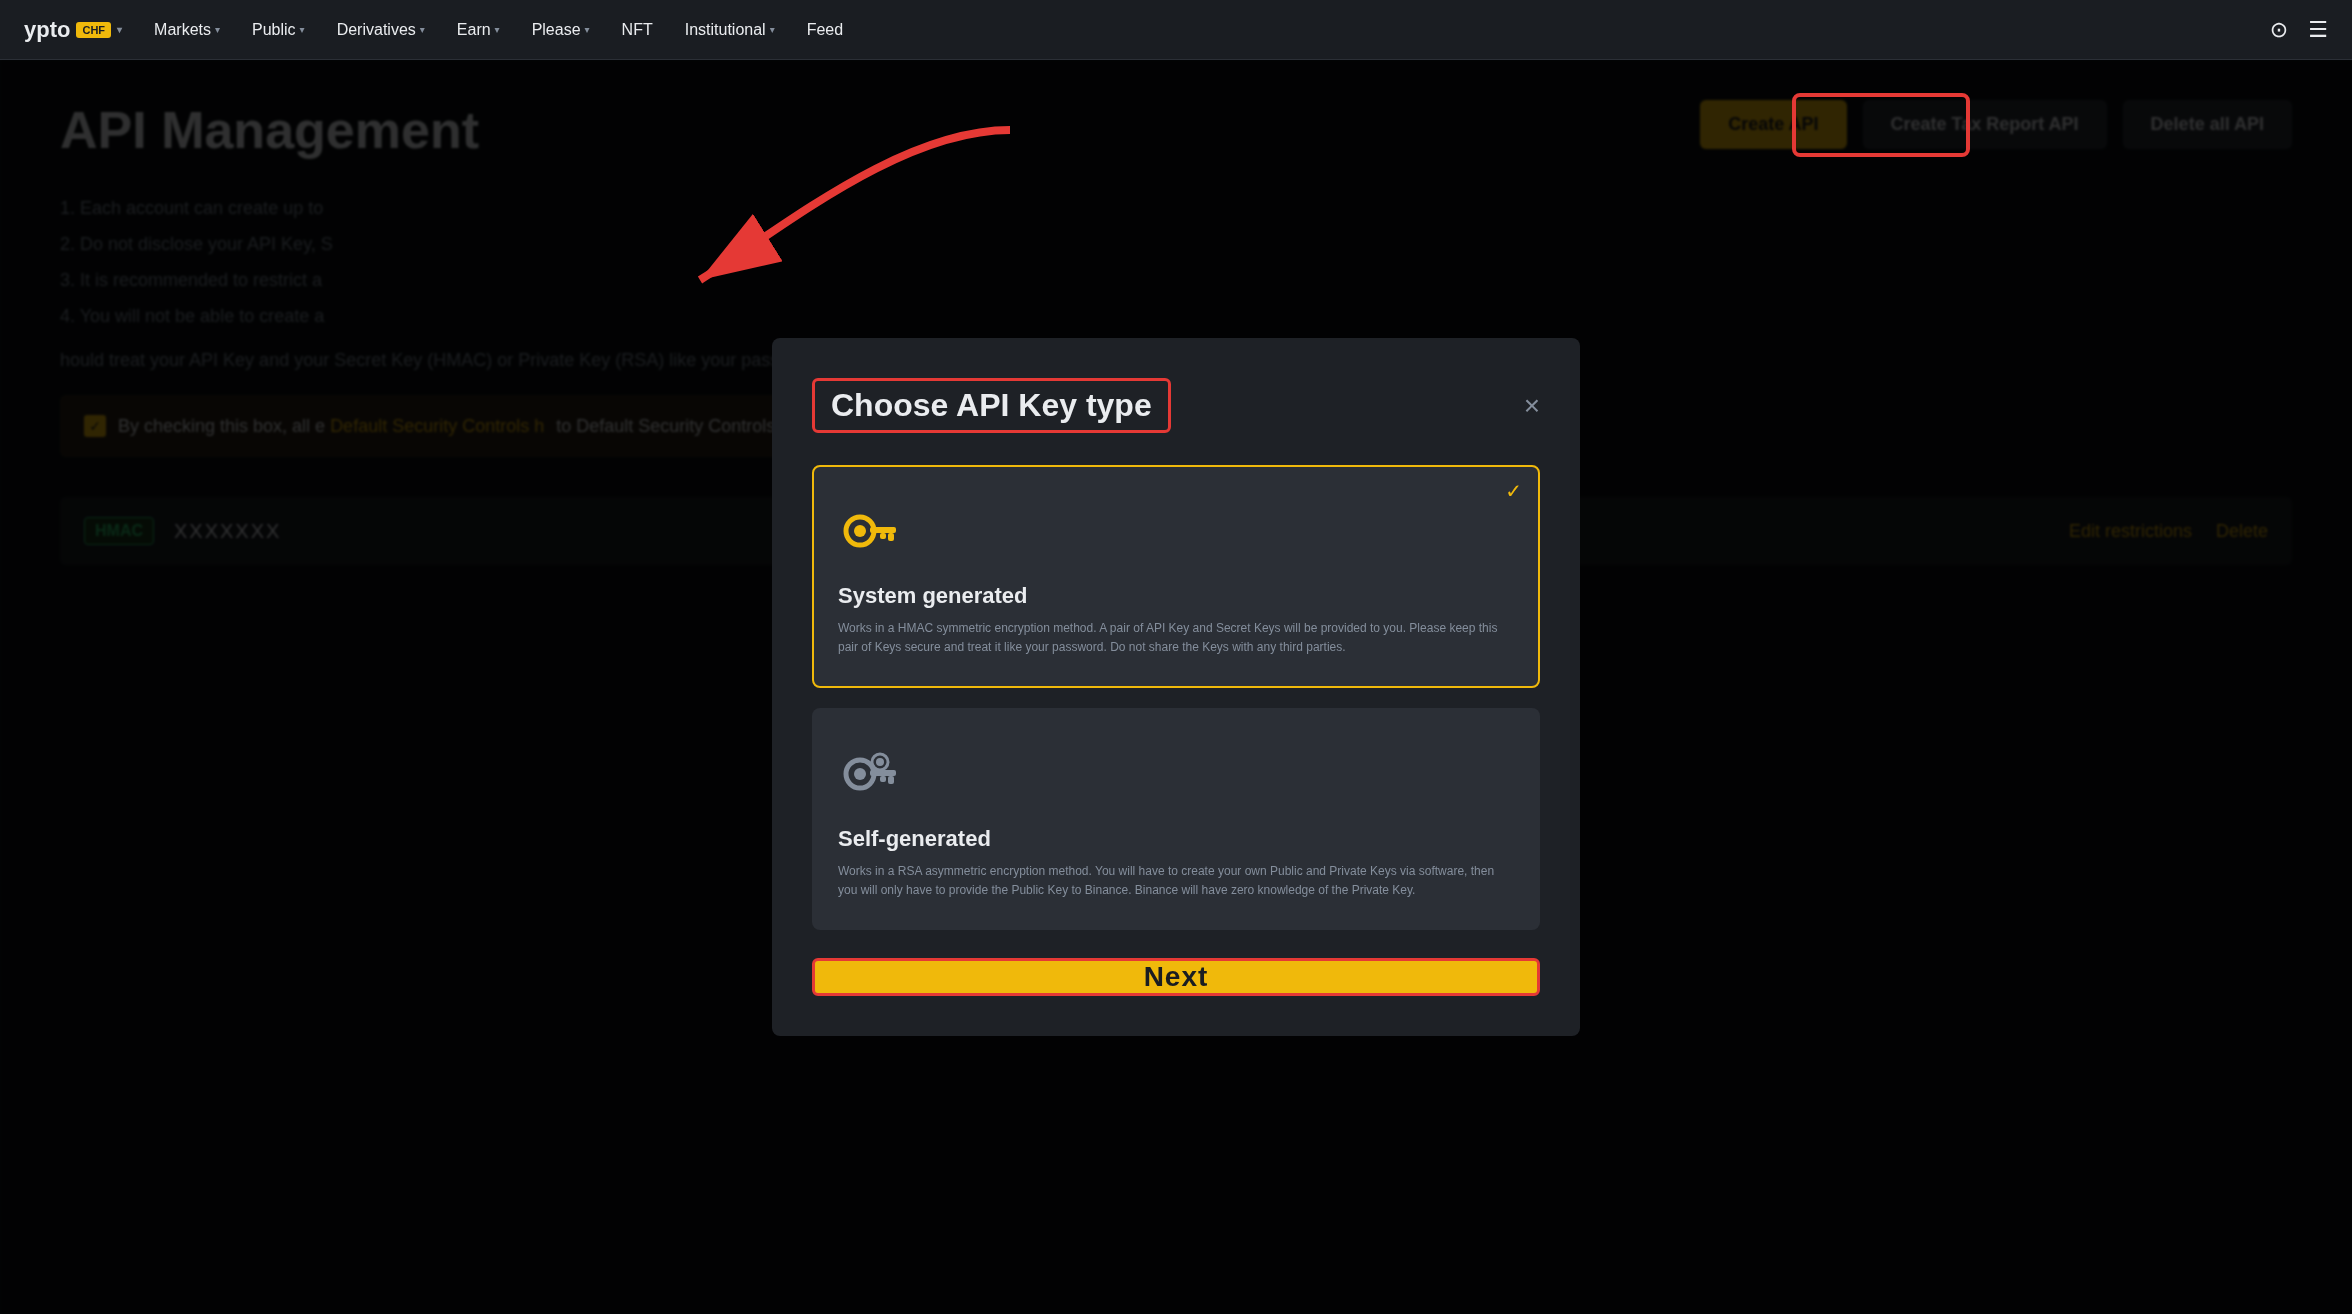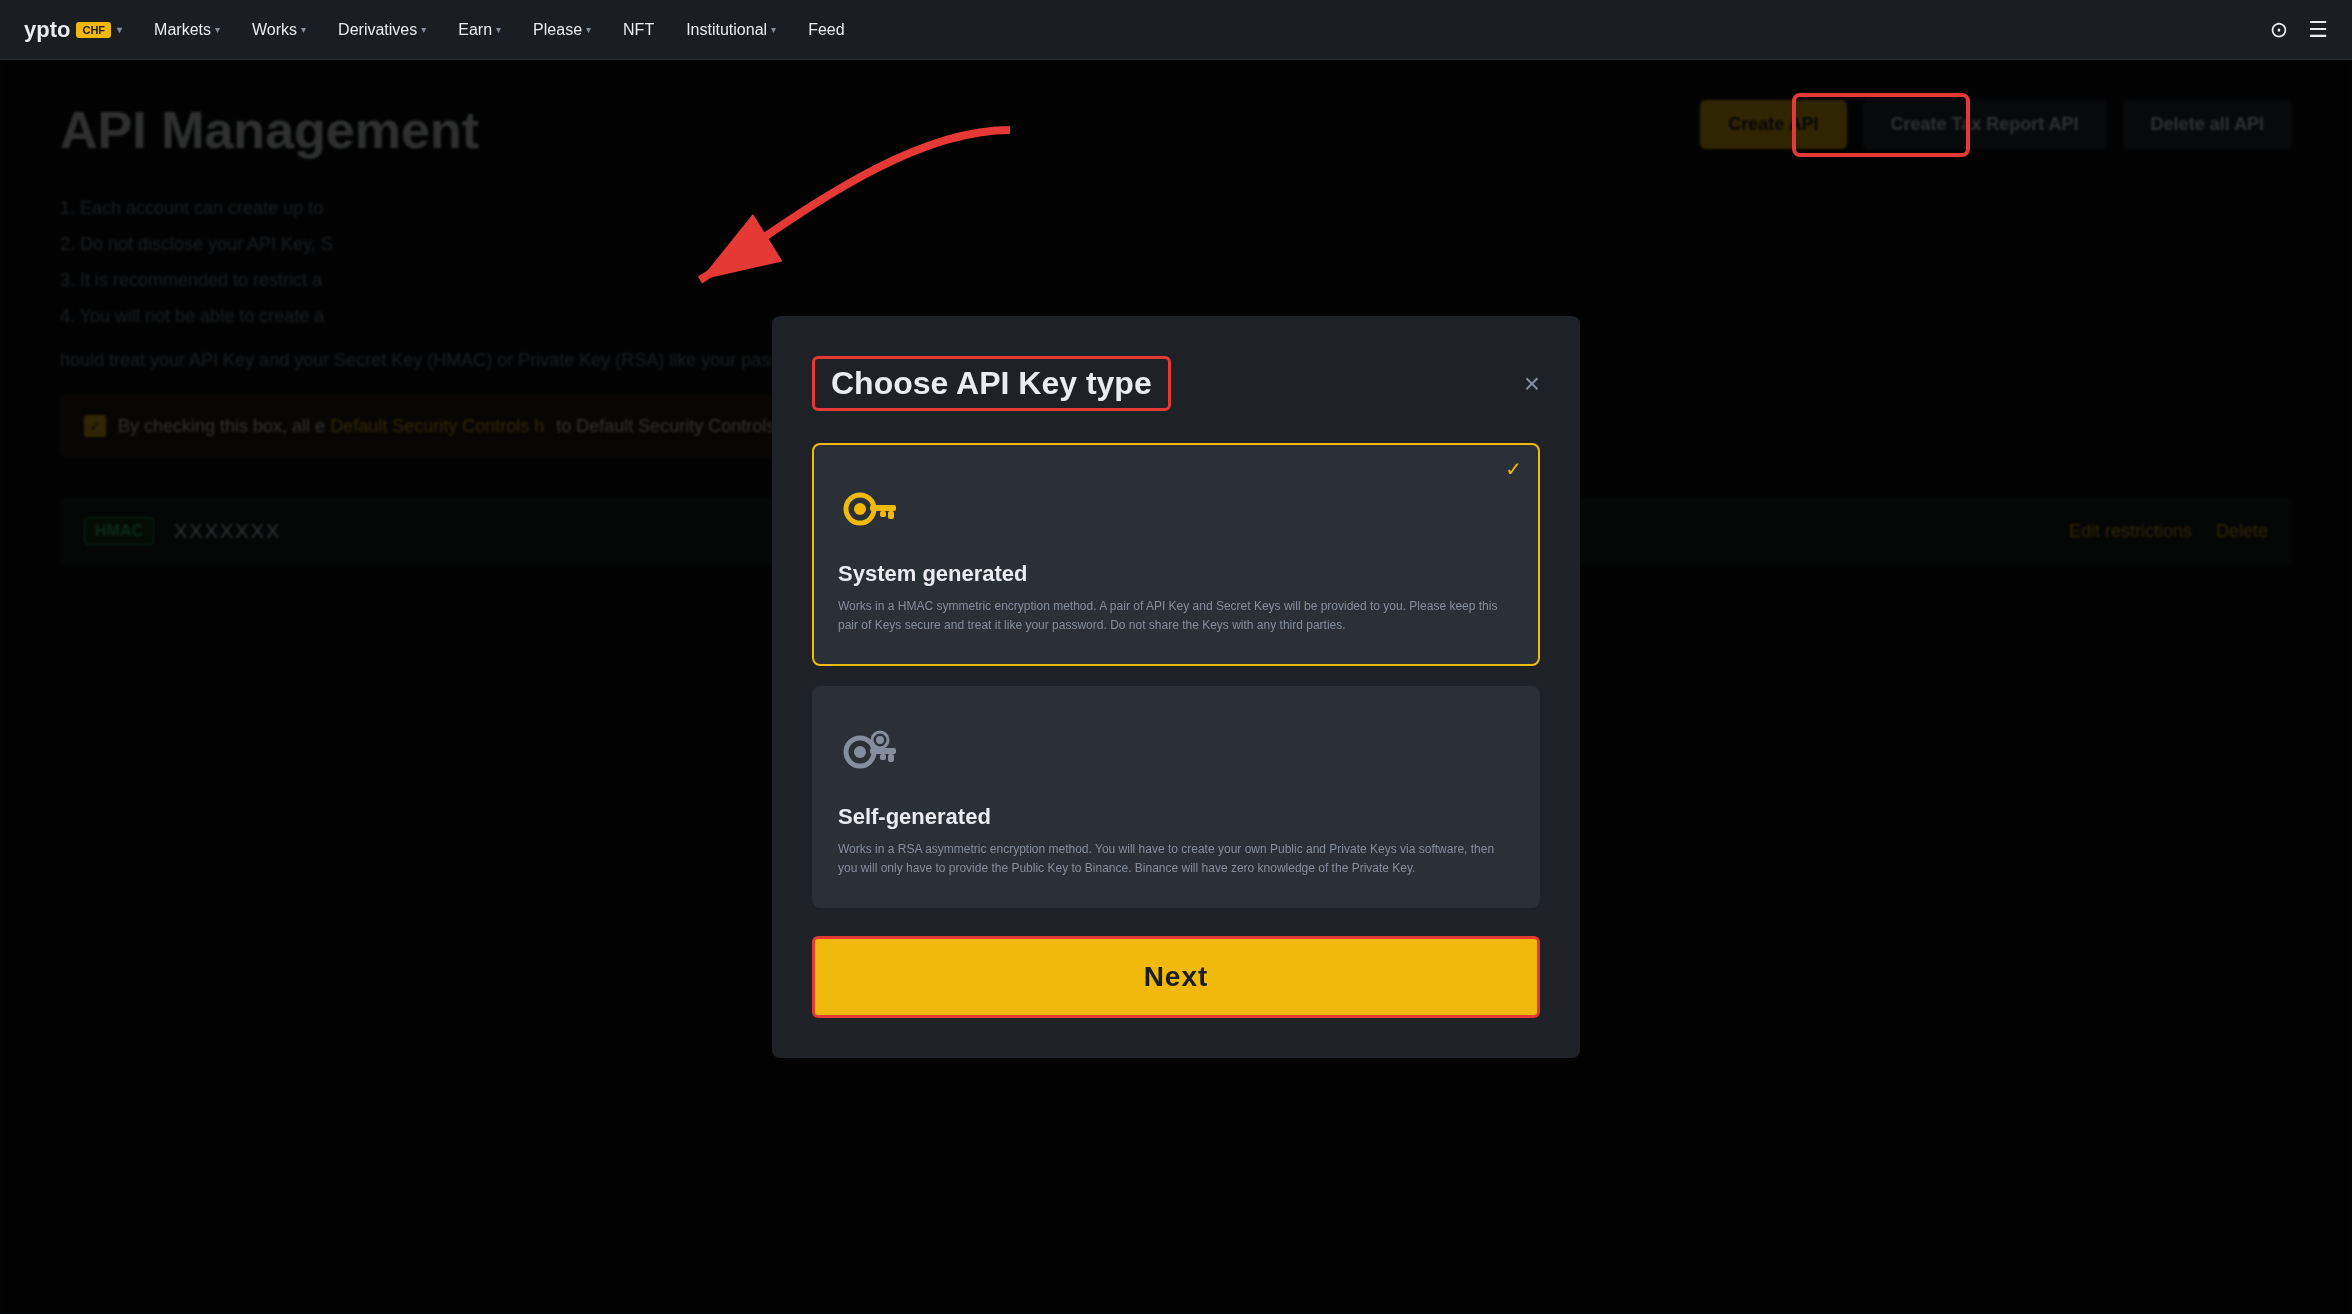--- a/index.html
+++ b/index.html
@@ -268,21 +268,20 @@
       margin-top: 28px;
     }
     .next-btn {
       width: 100%;
       background: #f0b90b;
       color: #1a1d22;
       border: 3px solid #e53935;
       border-radius: 6px;
       font-size: 28px;
       font-weight: 700;
-      padding: 22px;
       cursor: pointer;
       letter-spacing: 1px;
     }
 
     .arrow-svg {
       position: absolute;
       z-index: 30;
     }
 
     
@@ -307,21 +306,21 @@
   <div class="nav-logo">
     <span>ypto</span>
     <span class="nav-logo-badge">CHF</span>
     <span class="nav-arrow">▾</span>
   </div>
   <div class="nav-item">
     <span>Markets</span>
     <span class="nav-arrow">▾</span>
   </div>
   <div class="nav-item">
-    <span>Works</span>
+    <span>Public</span>
     <span class="nav-arrow">▾</span>
   </div>
   <div class="nav-item">
     <span>Derivatives</span>
     <span class="nav-arrow">▾</span>
   </div>
   <div class="nav-item">
     <span>Earn</span>
     <span class="nav-arrow">▾</span>
   </div>

